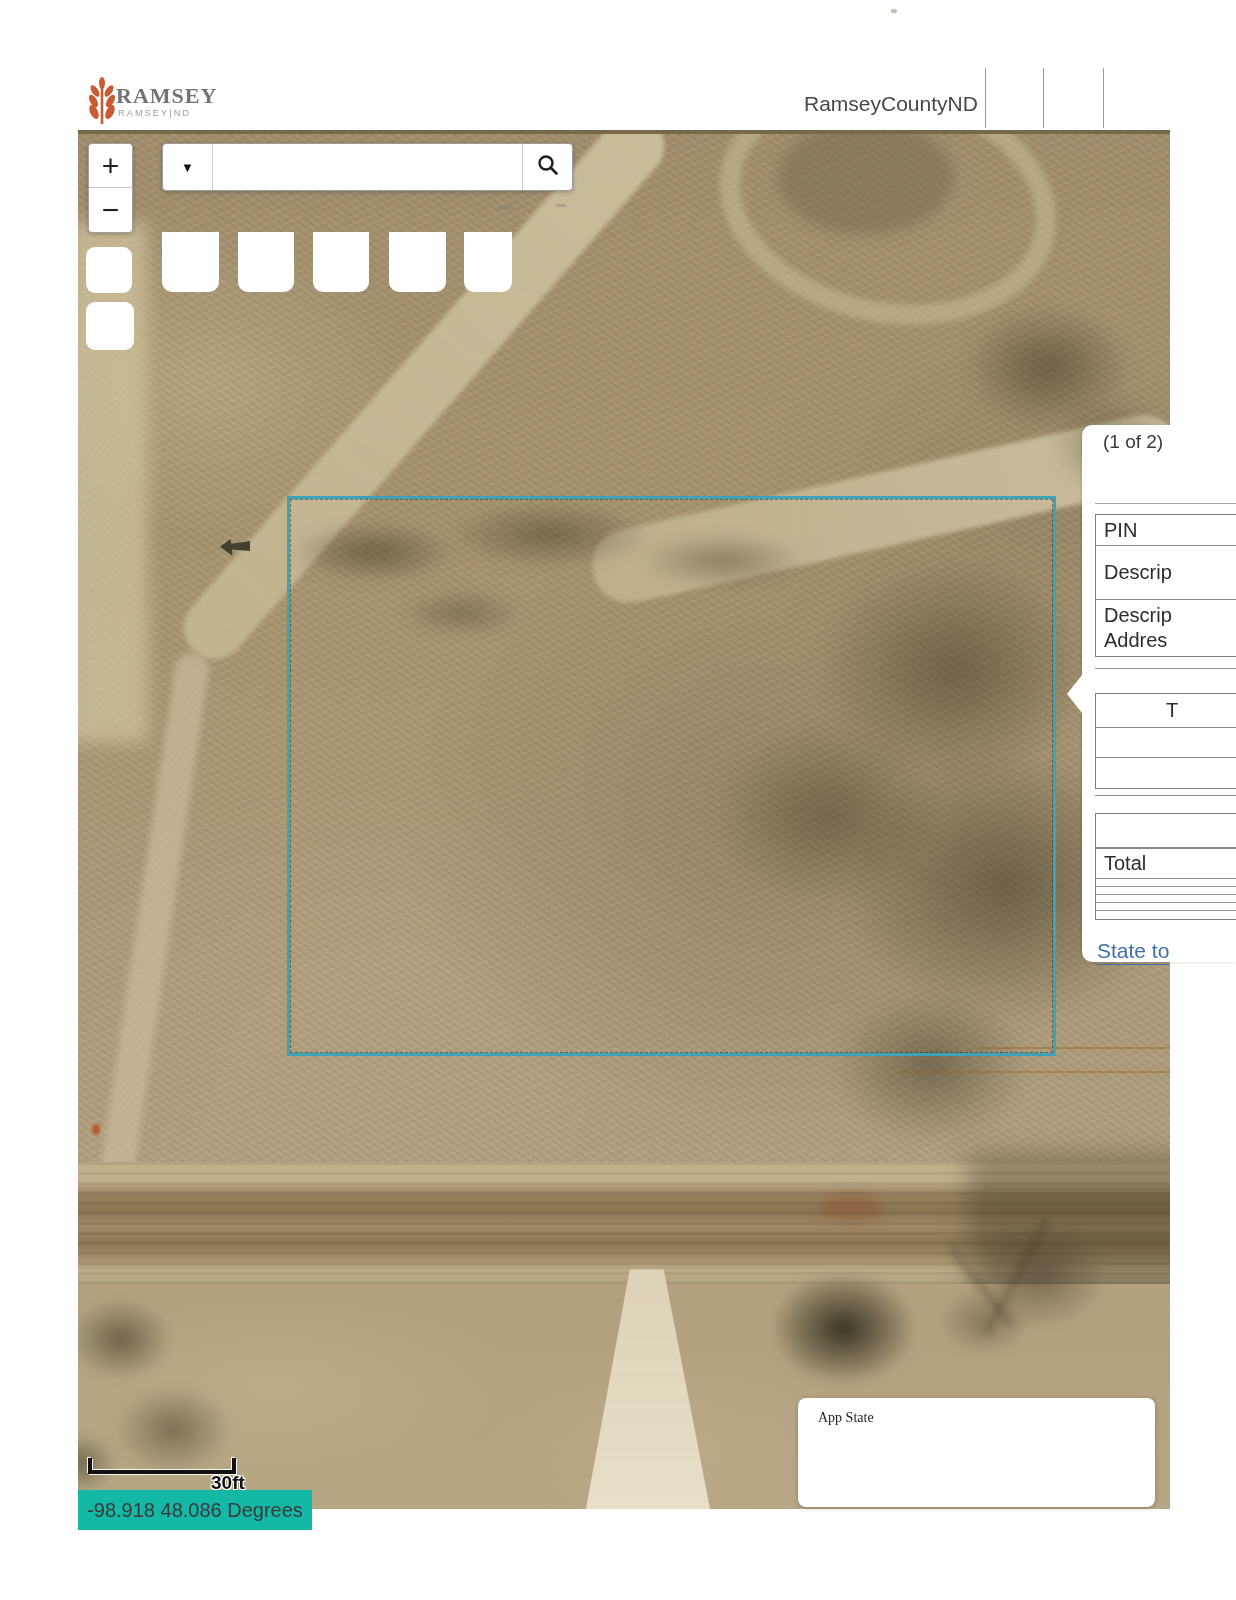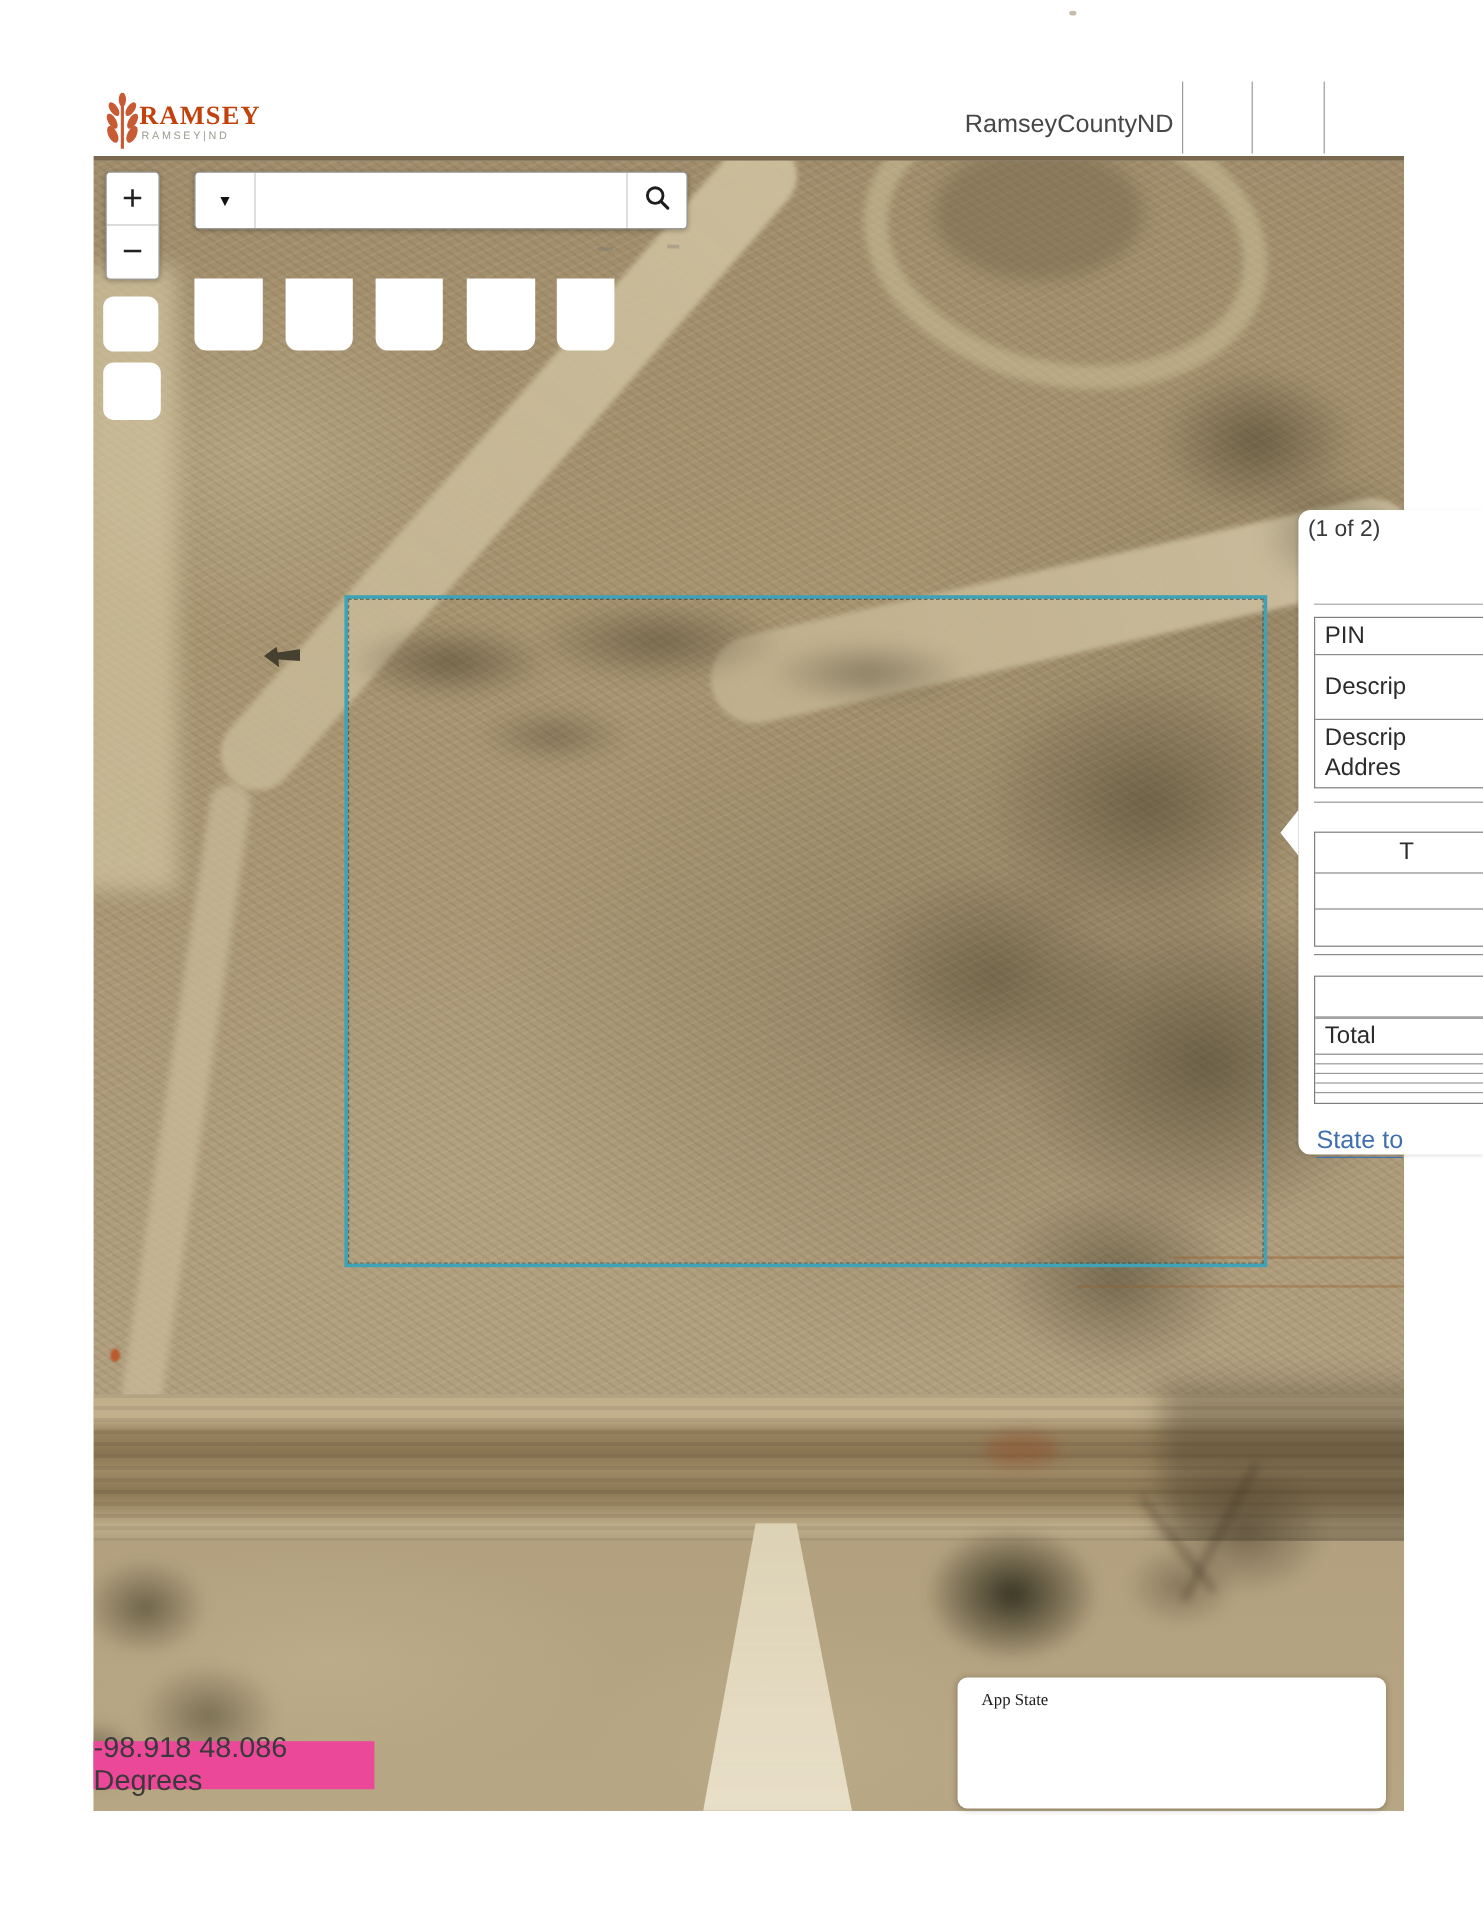--- a/index.html
+++ b/index.html
@@ -6,21 +6,21 @@
   .page{position:relative;width:1236px;height:1600px;background:#ffffff;overflow:hidden;
         font-family:"Liberation Sans",sans-serif;color:#333;}
   .abs{position:absolute;}
 
   
   .hdr-title{left:222px;top:84px;font-size:29px;font-weight:600;color:#3c3c3c;letter-spacing:.3px;}
   .hdr-account{left:804px;top:92px;font-size:21px;font-weight:400;color:#474747;}
   .logo-wrap{left:88px;top:77px;width:130px;height:50px;}
   .logo-icon{position:absolute;left:0;top:0;}
   .logo-text1{position:absolute;left:28px;top:6px;font-family:"Liberation Serif",serif;
-              font-weight:700;font-size:22px;color:#c2410c;letter-spacing:1px;}
+              font-weight:700;font-size:22px;color:#737373;letter-spacing:1px;}
   .logo-text2{position:absolute;left:30px;top:31px;font-size:9px;color:#9d9a92;letter-spacing:2.2px;}
   .hdr-vline{top:68px;width:1px;height:60px;background:#9a9a9a;}
   .scan-dot{left:891px;top:9px;width:6px;height:4px;background:#c6bcae;border-radius:50%;}
 
   
   .map{left:78px;top:130px;width:1092px;height:1375px;overflow:hidden;z-index:1;
     border-top:4px solid #77684e;
     background:
       radial-gradient(420px 300px at 88% 28%, rgba(125,112,82,.35), transparent 70%),
       radial-gradient(520px 430px at 64% 50%, rgba(96,86,58,.28), transparent 72%),
@@ -116,21 +116,21 @@
   .t1{left:162px;width:57px;} .t2{left:238px;width:56px;} .t3{left:313px;width:56px;}
   .t4{left:389px;width:57px;} .t5{left:464px;width:48px;}
   .redact-a{left:498px;top:206px;width:13px;height:3px;background:rgba(120,120,120,.40);z-index:31;}
   .redact-b{left:556px;top:204px;width:10px;height:3px;background:rgba(120,120,120,.35);z-index:31;}
 
   
   .popup{left:1082px;top:425px;width:154px;height:537px;background:#fff;
     border-radius:10px 0 0 10px;z-index:20;box-shadow:-1px 1px 3px rgba(0,0,0,.12);}
   .popup-notch{position:absolute;left:-15px;top:250px;width:0;height:0;
     border-top:19px solid transparent;border-bottom:19px solid transparent;border-right:15px solid #fff;}
-  .pager{position:absolute;left:8px;top:6px;font-size:19px;color:#3a3a3a;}
+  .pager{position:absolute;left:21px;top:6px;font-size:19px;color:#3a3a3a;}
   .hline1{position:absolute;left:13px;top:78px;width:175px;height:1px;background:#a8a8a8;}
   .tbl{position:absolute;left:13px;width:175px;border:1.5px solid #7e7e7e;box-sizing:border-box;}
   .tbl1{top:89px;}
   .row{border-bottom:1px solid #8a8a8a;display:flex;align-items:center;padding-left:8px;
     font-size:20px;color:#2c2c2c;box-sizing:border-box;}
   .row:last-child{border-bottom:none;}
   .r-pin{height:31px;} .r-desc{height:54px;} .r-mail{height:56px;display:block;padding-top:3px;line-height:25px;}
   .hline2{position:absolute;left:13px;top:243px;width:175px;height:1px;background:#979797;}
   .tbl2{top:268px;}
   .r-taxhdr{height:34px;} .r-taxhdr span{margin-left:62px;}
@@ -142,22 +142,22 @@
   .r-strip{height:8px;border-bottom:1px solid #9a9a9a;}
   .zoomto{position:absolute;left:15px;top:514px;font-size:21px;color:#3f6fae;
     border-bottom:1.5px solid #3f6fae;padding-bottom:1px;cursor:pointer;}
 
   
   .scalebar{left:88px;top:1458px;width:140px;height:12px;z-index:15;
     border-left:4px solid #111;border-right:4px solid #111;border-bottom:4px solid #111;
     filter:drop-shadow(1px 1px 0 rgba(255,255,255,.9)) drop-shadow(-1px -1px 0 rgba(255,255,255,.9));}
   .scalebar-label{left:211px;top:1472px;font-size:19px;font-weight:700;color:#111;z-index:15;
     text-shadow:1px 1px 0 #fff,-1px -1px 0 #fff,1px -1px 0 #fff,-1px 1px 0 #fff;}
-  .coords{left:78px;top:1451px;width:234px;height:40px;background:#ec4899;z-index:15;
-    display:flex;align-items:center;justify-content:center;font-size:24px;color:#3a3a3a;}
+  .coords{left:78px;top:1490px;width:234px;height:40px;background:#14b8a6;z-index:15;
+    display:flex;align-items:center;justify-content:center;font-size:20px;color:#3a3a3a;}
   .toast{left:798px;top:1398px;width:357px;height:109px;background:#fff;border-radius:8px;z-index:25;
     box-shadow:0 1px 5px rgba(0,0,0,.25);font-family:"Liberation Serif",serif;cursor:pointer;}
   .toast-title{position:absolute;left:20px;top:12px;font-size:14px;color:#1c1c1c;}
   .toast-msg{position:absolute;left:20px;top:46px;width:320px;font-size:21px;line-height:1.32;color:#1c1c1c;}
 </style>
 </head>
 <body>
 
 <div class="page">
 

